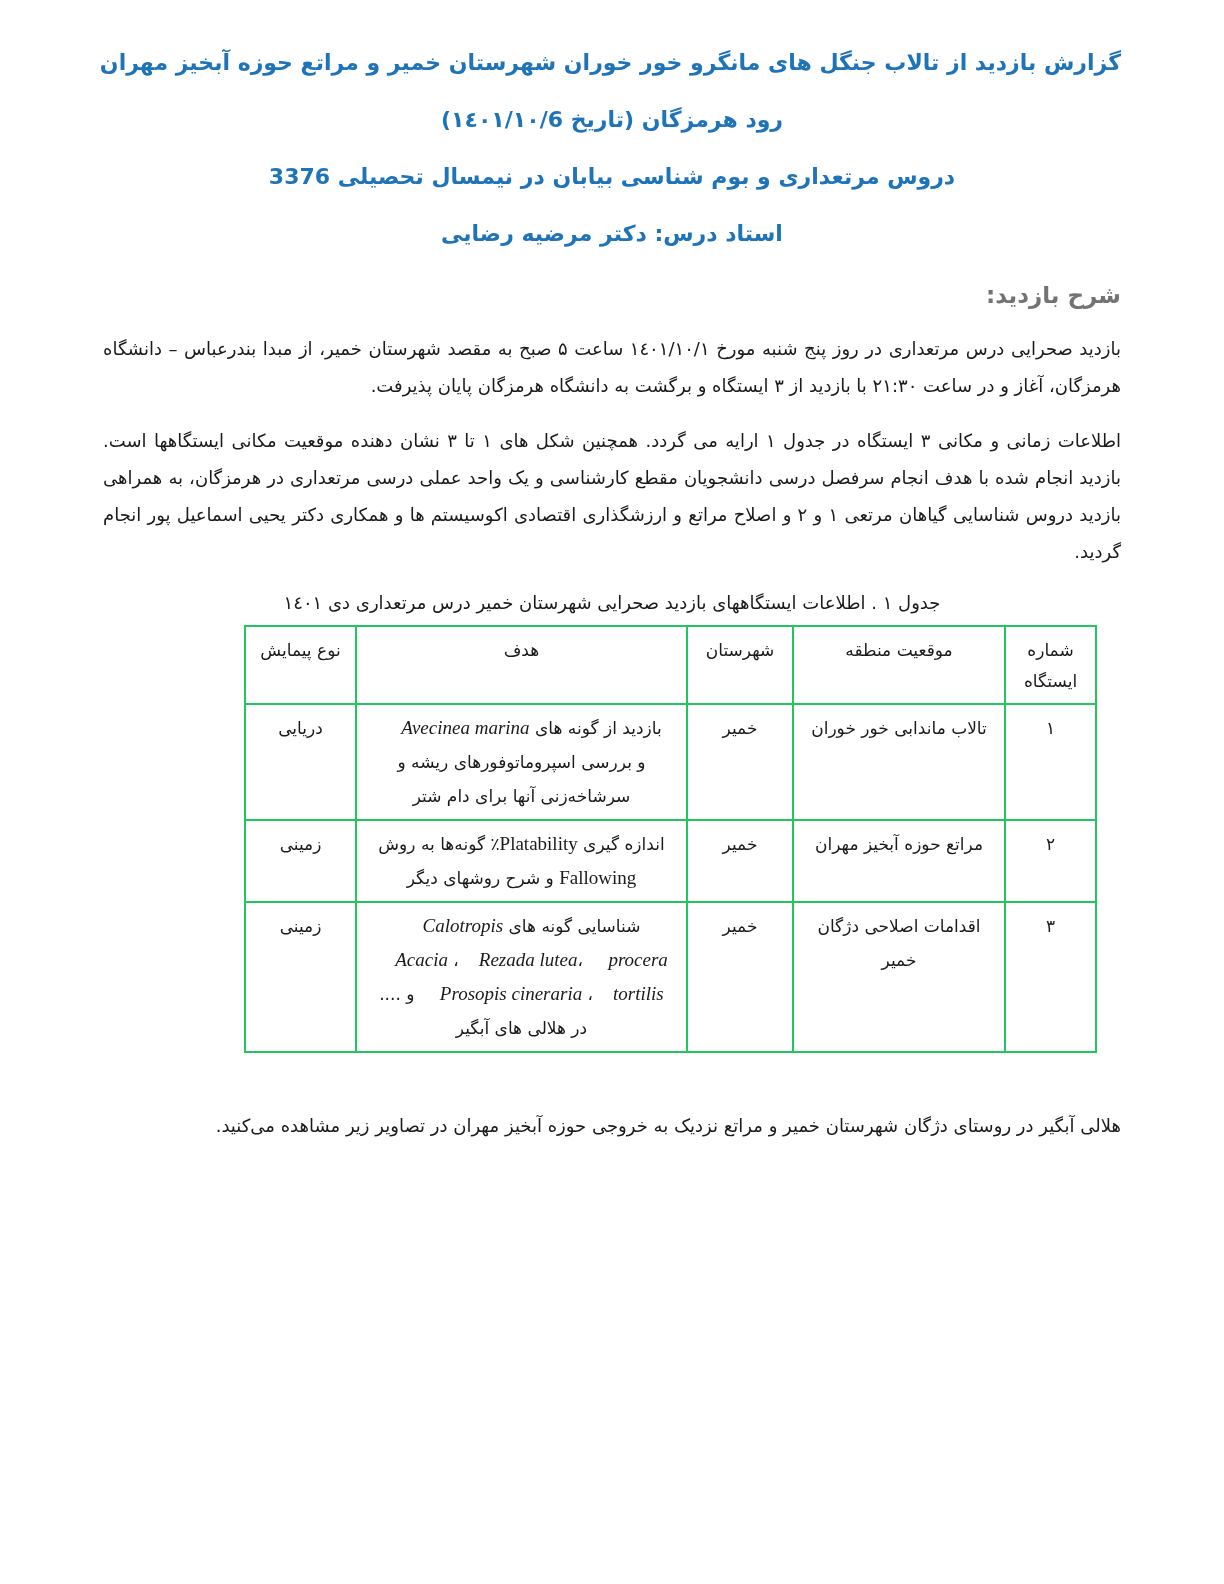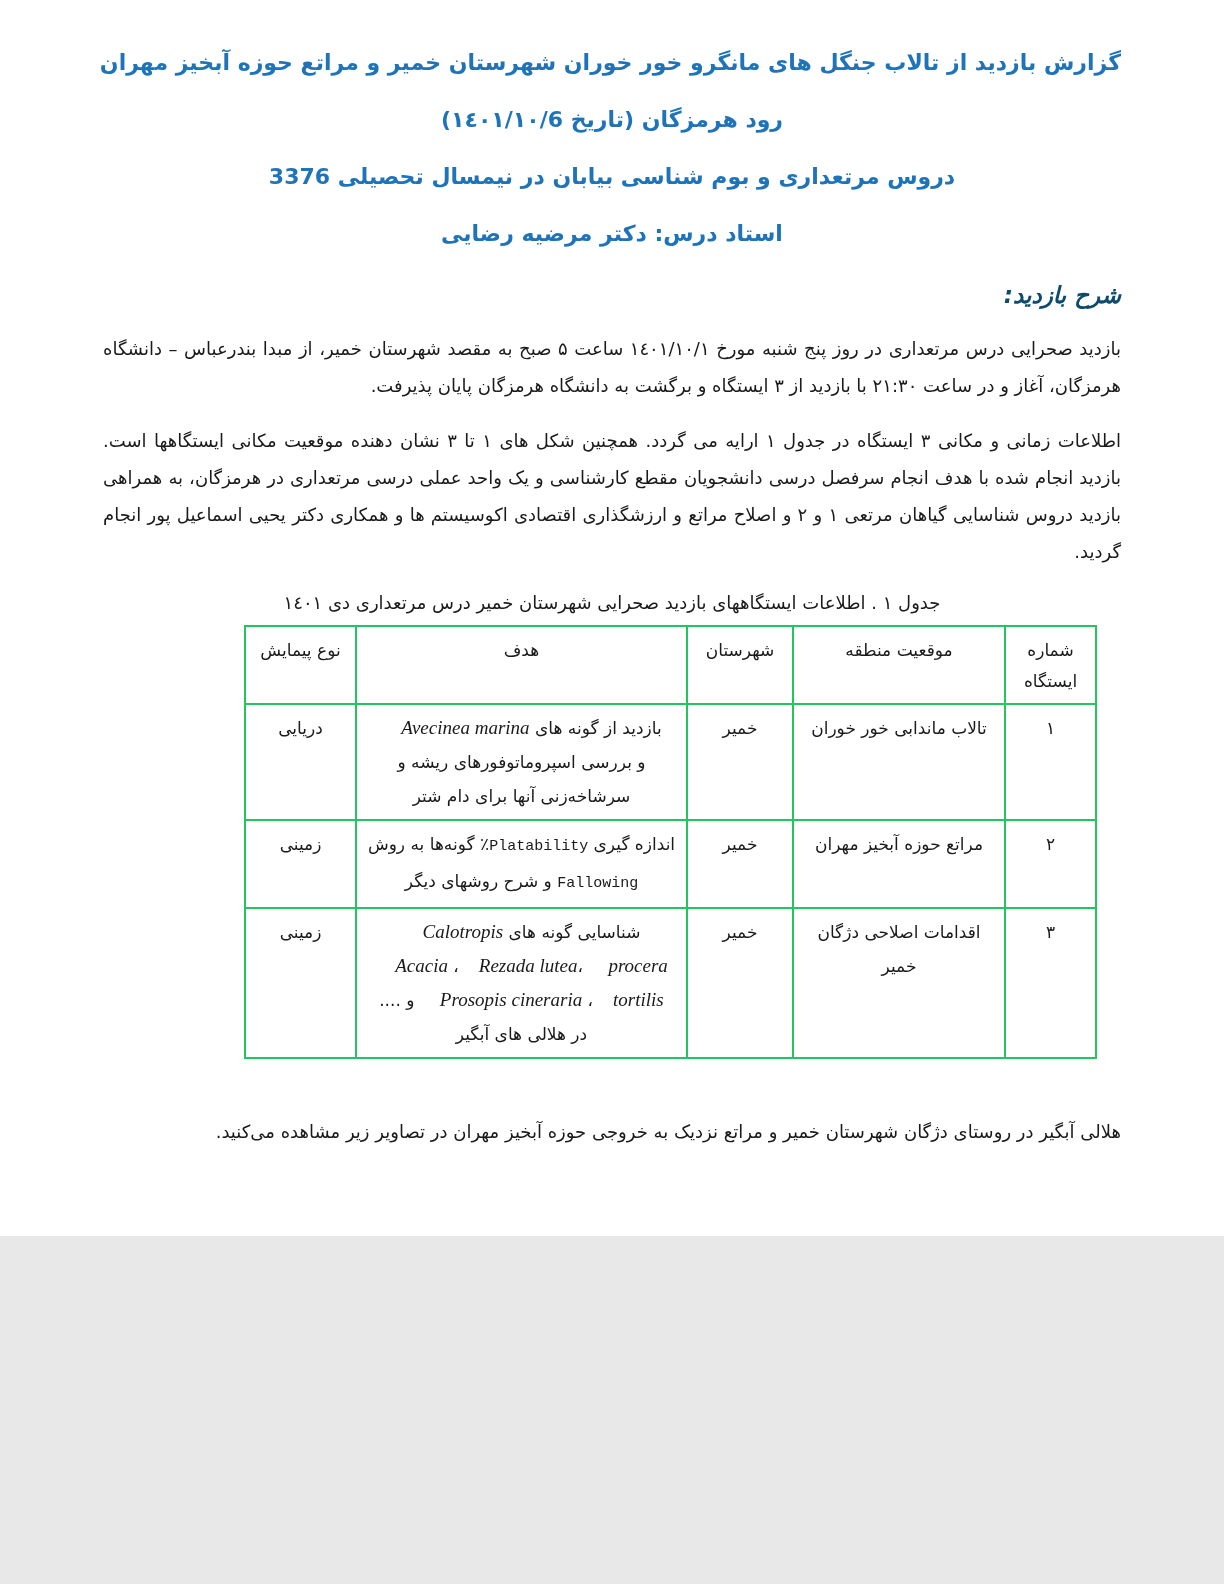--- a/index.html
+++ b/index.html
@@ -1,18 +1,18 @@
 <!DOCTYPE html>
 <html lang="fa"><head>
 <meta charset="utf-8">
 <style>
   html, body { margin: 0; padding: 0; background: #e8e8e8; }
   .page {
     width: 1224px;
-    height: 1236px;
+    height: 1584px;
     margin: 0 auto;
     background: #ffffff;
     box-sizing: border-box;
     padding: 34px 103px 0 103px;
     direction: rtl;
     font-family: "DejaVu Sans", sans-serif;
     color: #1a1a1a;
     overflow: hidden;
   }
   .title-block { margin: 0; }
@@ -21,22 +21,21 @@
     color: #1e73b9;
     font-weight: bold;
     font-size: 22px;
     line-height: 57px;
     white-space: nowrap;
   }
   .section-heading {
     font-size: 23px;
     font-weight: bold;
     margin: 20px 0 0 0;
-    color: #0c4a6e;
-    font-style: italic;
+    color: #737373;
   }
   .body-par {
     font-size: 18px;
     line-height: 37px;
     text-align: justify;
     margin: 22px 0 0 0;
   }
   .body-par.second { margin-top: 18px; }
   .table-caption {
     font-size: 18px;
@@ -58,21 +57,21 @@
     line-height: 34px;
     text-align: center;
     white-space: pre-line;
   }
   .stations th { line-height: 31px; padding-top: 8px; }
   tr.hdr      { height: 65px; }
   tr.r1       { height: 105px; }
   tr.r2       { height: 65px; }
   tr.r3       { height: 140px; }
   td.goal div { white-space: nowrap; }
-  .l  { font-family: Liberation Mono, monospace; font-size: 15px; }
+  .l  { font-family: Liberation Serif, serif; font-size: 19px; }
   .li { font-family: "Liberation Serif", serif; font-size: 19px; font-style: italic; margin-left: 20px; }
   .closing-par {
     font-size: 18px;
     text-align: right;
     margin: 62px 0 0 0;
     white-space: nowrap;
   }
 </style>
 </head>
 <body>

